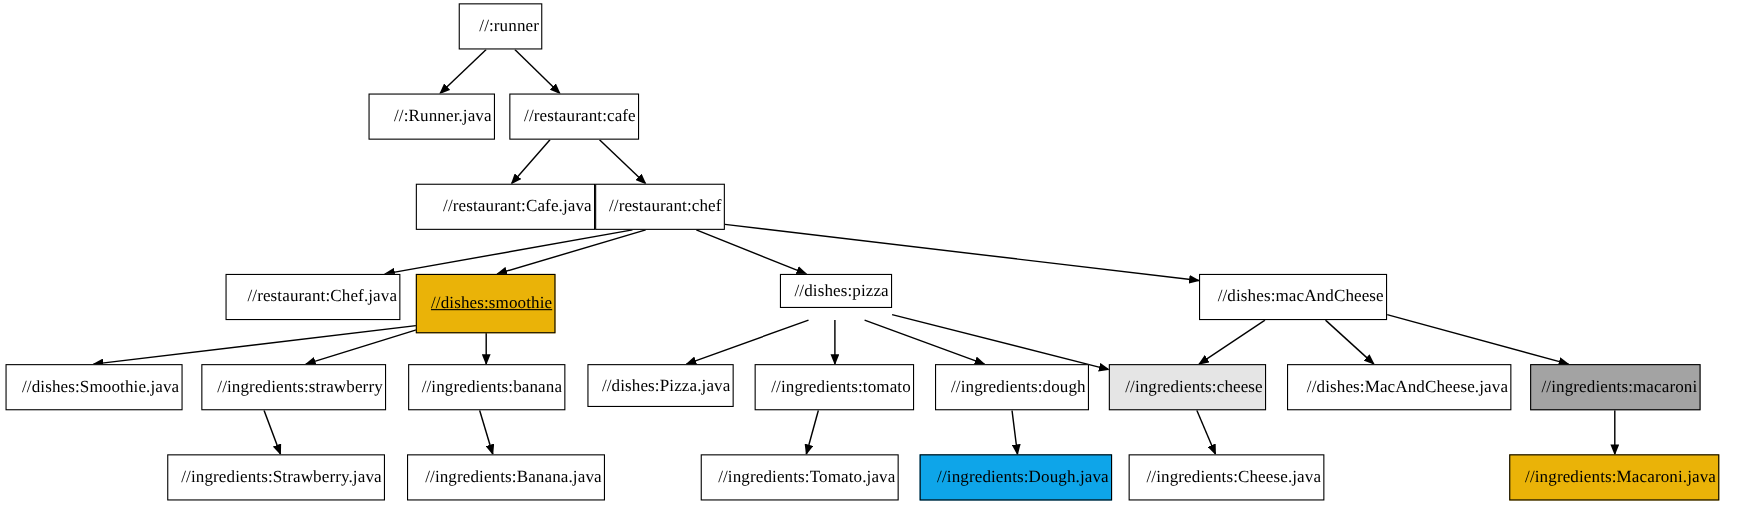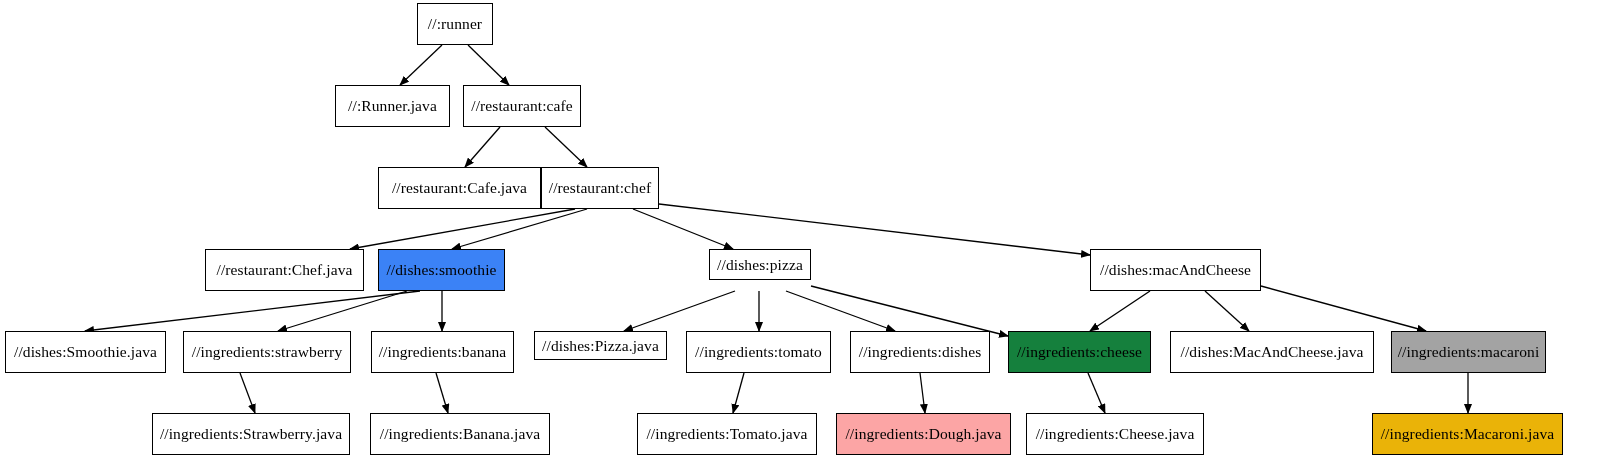--- a/index.html
+++ b/index.html
@@ -24,21 +24,21 @@
     height: 468px;
     pointer-events: none;
   }
   .node {
     position: absolute;
     box-sizing: border-box;
     border: 1px solid #000000;
     background: #ffffff;
     display: flex;
     align-items: center;
-    justify-content: center;
+    justify-content: flex-end;
     font-size: 15.5px;
     line-height: 1;
     color: #000000;
     white-space: nowrap;
     letter-spacing: 0.1px;
   }
   .node-label {
     display: block;
     padding: 0 2px;
   }
@@ -92,66 +92,66 @@
       </div>
       <div class="node" style="left: 368px; top: 167px; width: 163px; height: 42px; border-color: rgb(0, 0, 0); background: rgb(255, 255, 255); margin-left: 10px;">
         <span class="node-label">//restaurant:Cafe.java</span>
       </div>
       <div class="node" style="left: 541px; top: 167px; width: 118px; height: 42px; border-color: rgb(0, 0, 0); background: rgb(255, 255, 255);">
         <span class="node-label">//restaurant:chef</span>
       </div>
       <div class="node" style="left: 205px; top: 249px; width: 159px; height: 42px; border-color: rgb(0, 0, 0); background: rgb(255, 255, 255);">
         <span class="node-label">//restaurant:Chef.java</span>
       </div>
-      <div class="node" style="left: 378px; top: 249px; width: 127px; height: 42px; border-color: rgb(0, 0, 0); background: #3b82f6;">
+      <div class="node" style="left: 378px; top: 249px; width: 127px; height: 54px; border-color: rgb(0, 0, 0); background: #eab308; text-decoration: underline;">
         <span class="node-label">//dishes:smoothie</span>
       </div>
       <div class="node" style="left: 709px; top: 249px; width: 102px; height: 31px; border-color: rgb(0, 0, 0); background: rgb(255, 255, 255);">
         <span class="node-label">//dishes:pizza</span>
       </div>
       <div class="node" style="left: 1090px; top: 249px; width: 171px; height: 42px; border-color: rgb(0, 0, 0); background: rgb(255, 255, 255);">
         <span class="node-label">//dishes:macAndCheese</span>
       </div>
       <div class="node" style="left: 5px; top: 331px; width: 161px; height: 42px; border-color: rgb(0, 0, 0); background: rgb(255, 255, 255);">
         <span class="node-label">//dishes:Smoothie.java</span>
       </div>
       <div class="node" style="left: 183px; top: 331px; width: 168px; height: 42px; border-color: rgb(0, 0, 0); background: rgb(255, 255, 255);">
         <span class="node-label">//ingredients:strawberry</span>
       </div>
       <div class="node" style="left: 371px; top: 331px; width: 143px; height: 42px; border-color: rgb(0, 0, 0); background: rgb(255, 255, 255);">
         <span class="node-label">//ingredients:banana</span>
       </div>
-      <div class="node" style="left: 534px; top: 331px; width: 133px; height: 29px; border-color: rgb(0, 0, 0); background: rgb(255, 255, 255);">
+      <div class="node" style="left: 534px; top: 331px; width: 133px; height: 39px; border-color: rgb(0, 0, 0); background: rgb(255, 255, 255);">
         <span class="node-label">//dishes:Pizza.java</span>
       </div>
       <div class="node" style="left: 686px; top: 331px; width: 145px; height: 42px; border-color: rgb(0, 0, 0); background: rgb(255, 255, 255);">
         <span class="node-label">//ingredients:tomato</span>
       </div>
       <div class="node" style="left: 850px; top: 331px; width: 140px; height: 42px; border-color: rgb(0, 0, 0); background: rgb(255, 255, 255);">
-        <span class="node-label">//ingredients:dishes</span>
+        <span class="node-label">//ingredients:dough</span>
       </div>
-      <div class="node" style="left: 1008px; top: 331px; width: 143px; height: 42px; border-color: rgb(0, 0, 0); background: #15803d;">
+      <div class="node" style="left: 1008px; top: 331px; width: 143px; height: 42px; border-color: rgb(0, 0, 0); background: #e5e5e5;">
         <span class="node-label">//ingredients:cheese</span>
       </div>
       <div class="node" style="left: 1170px; top: 331px; width: 204px; height: 42px; border-color: rgb(0, 0, 0); background: rgb(255, 255, 255);">
         <span class="node-label">//dishes:MacAndCheese.java</span>
       </div>
       <div class="node" style="left: 1391px; top: 331px; width: 155px; height: 42px; border-color: rgb(0, 0, 0); background: #a3a3a3;">
         <span class="node-label">//ingredients:macaroni</span>
       </div>
       <div class="node" style="left: 152px; top: 413px; width: 198px; height: 42px; border-color: rgb(0, 0, 0); background: rgb(255, 255, 255);">
         <span class="node-label">//ingredients:Strawberry.java</span>
       </div>
       <div class="node" style="left: 370px; top: 413px; width: 180px; height: 42px; border-color: rgb(0, 0, 0); background: rgb(255, 255, 255);">
         <span class="node-label">//ingredients:Banana.java</span>
       </div>
       <div class="node" style="left: 637px; top: 413px; width: 180px; height: 42px; border-color: rgb(0, 0, 0); background: rgb(255, 255, 255);">
         <span class="node-label">//ingredients:Tomato.java</span>
       </div>
-      <div class="node" style="left: 836px; top: 413px; width: 175px; height: 42px; border-color: rgb(0, 0, 0); background: #fca5a5;">
+      <div class="node" style="left: 836px; top: 413px; width: 175px; height: 42px; border-color: rgb(0, 0, 0); background: #0ea5e9;">
         <span class="node-label">//ingredients:Dough.java</span>
       </div>
       <div class="node" style="left: 1026px; top: 413px; width: 178px; height: 42px; border-color: rgb(0, 0, 0); background: rgb(255, 255, 255);">
         <span class="node-label">//ingredients:Cheese.java</span>
       </div>
       <div class="node" style="left: 1372px; top: 413px; width: 191px; height: 42px; border-color: rgb(0, 0, 0); background: #eab308;">
         <span class="node-label">//ingredients:Macaroni.java</span>
       </div>
     </div>
 </div>

